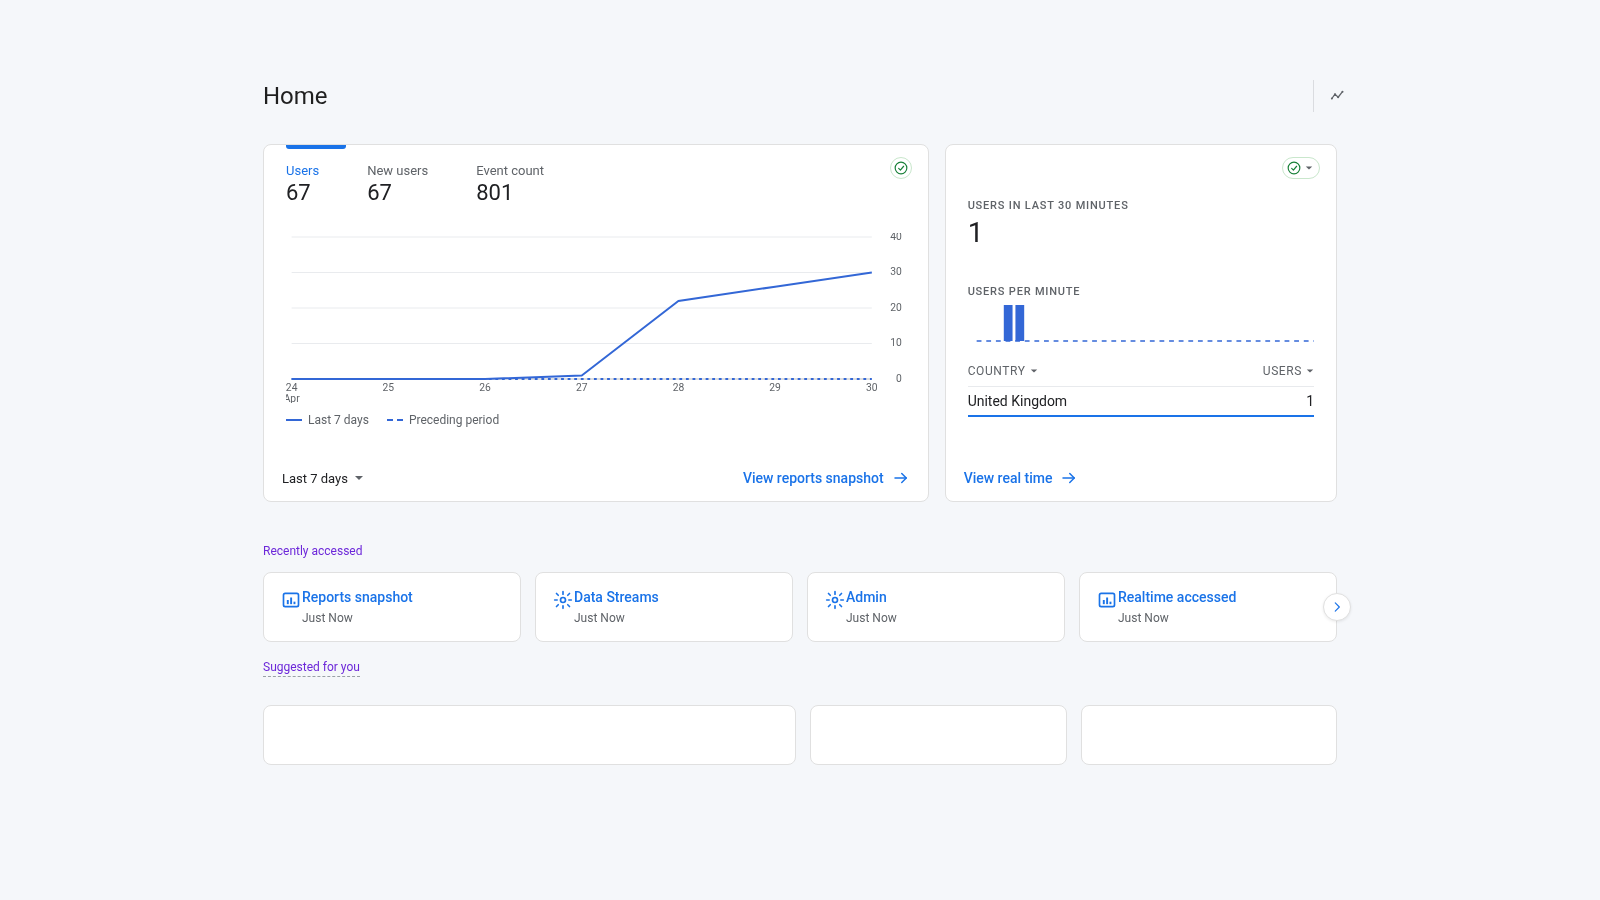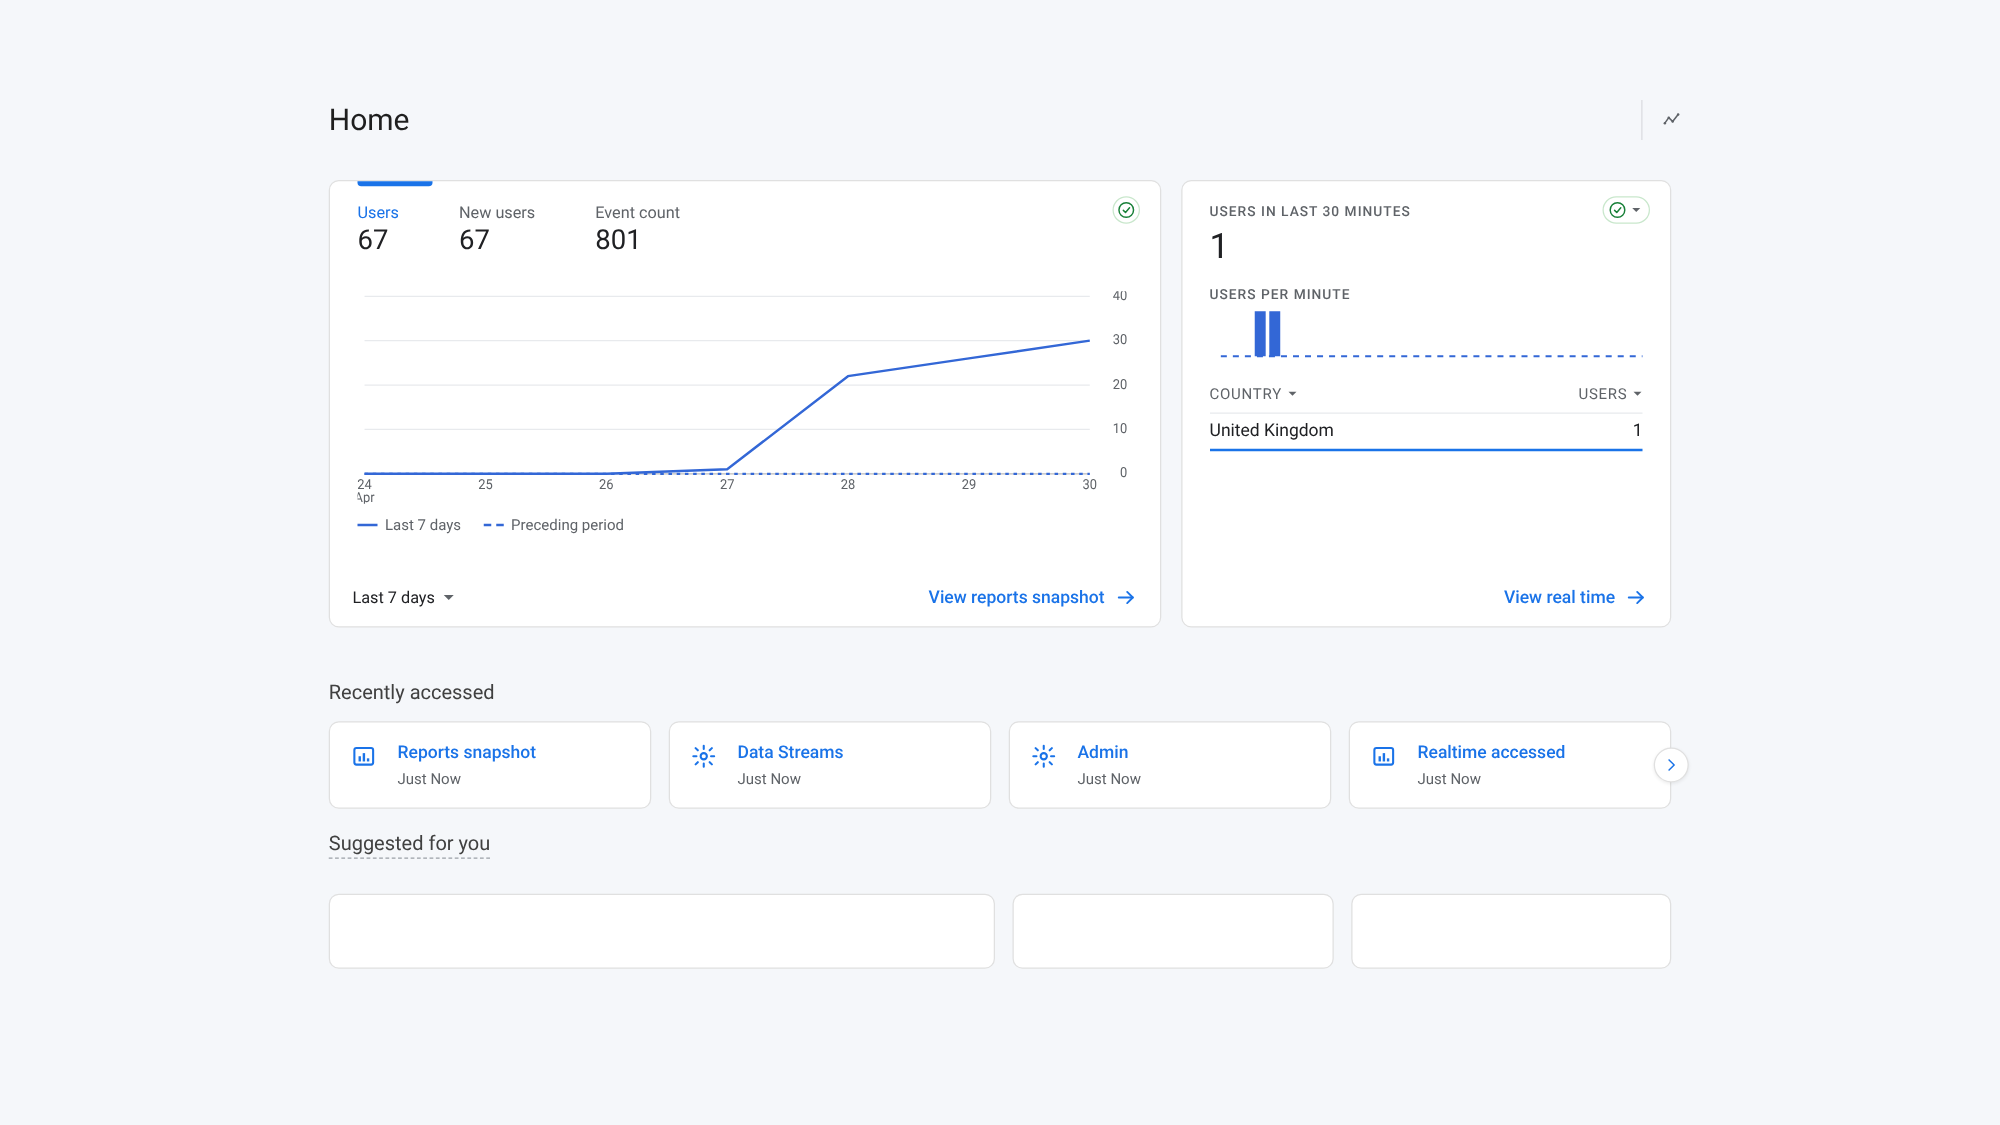--- a/index.html
+++ b/index.html
@@ -26,40 +26,40 @@
   .realtime-card { flex:1; min-width:0; }
   .card-inner { padding:18px 22px 18px 22px; }
   .metric-tabs { display:flex; gap:48px; position:relative; }
   .metric-tab { cursor:pointer; }
   .metric-tab .m-label { font-size:13px; color:var(--text-secondary); }
   .metric-tab.active .m-label { color:var(--blue); }
   .metric-tab .m-value { font-size:22px; font-weight:400; color:#202124; margin-top:2px; }
   .active-underline { position:absolute; top:-18px; left:0; width:60px; height:4px; background:var(--blue); border-radius:0 0 3px 3px; }
   .status-check { position:absolute; top:12px; right:16px; width:22px; height:22px; border:1px solid #c9e7cc; border-radius:50%; display:flex; align-items:center; justify-content:center; }
   .status-check.with-caret { width:auto; border-radius:14px; padding:0 6px 0 4px; gap:4px; }
-  .micro-label { font-size:11px; letter-spacing:0.8px; font-weight:500; color:var(--text-secondary); text-transform:uppercase; }
+  .micro-label { font-size:11px; letter-spacing:0.8px; font-weight:500; color:var(--text-secondary); text-transform:uppercase;margin-top:36px; }
   .rt-value { font-size:28px; margin-top:4px; margin-bottom:16px; }
   .dropdown-col { display:inline-flex; align-items:center; gap:4px; font-size:12px; letter-spacing:0.6px; color:var(--text-secondary); cursor:pointer; }
   .col-headers { display:flex; justify-content:space-between; padding-bottom:8px; margin-top:16px; }
   .country-row { display:flex; justify-content:space-between; font-size:14px; color:#202124; padding:6px 0; border-top:1px solid var(--grid); border-bottom:2px solid var(--blue); }
   .card-footer { position:absolute; bottom:14px; right:18px; left:18px; display:flex; justify-content:space-between; align-items:center; }
   .link-action { display:inline-flex; align-items:center; gap:8px; color:var(--blue); font-size:14px; font-weight:500; cursor:pointer; }
   .date-range { display:inline-flex; align-items:center; gap:6px; font-size:13px; color:#202124; cursor:pointer; }
   .legend { display:flex; gap:18px; font-size:12px; color:var(--text-secondary); margin-top:10px; }
   .legend-item { display:flex; align-items:center; gap:6px; }
   .legend-swatch { width:16px; height:2px; background:var(--chart-blue); }
   .legend-swatch.dashed { border-top:2px dashed var(--chart-blue); background:none; height:0; }
   .chart-wrap { position:relative; width:100%; height:170px; margin-top:28px; }
   .chart-wrap svg { width:100%; height:100%; }
   .axis-label { font-size:11px; fill:var(--text-secondary); }
   .charts-and-legend { margin-bottom:52px; }
-  .section-title { font-size:16px; font-weight:400; color:#404040; margin-top:42px; margin-bottom:14px; }
+  .section-title { font-size:12px; font-weight:400; color:#6d28d9; margin-top:42px; margin-bottom:14px; }
   .section-title.dotted { position:relative; display:inline-block; border-bottom:1px dashed #9aa0a6; padding-bottom:2px;margin-top:18px; }
   .recent-row { display:flex; gap:14px; position:relative; }
-  .recent-card { flex:1; background:var(--card-bg); border:1px solid var(--card-border); border-radius:8px; padding:16px 16px; display:flex; gap:16px; align-items:flex-start; cursor:pointer; }
+  .recent-card { flex:1; background:var(--card-bg); border:1px solid var(--card-border); border-radius:8px; padding:16px 16px; display:flex; align-items:flex-start; cursor:pointer; }
   .recent-icon { width:22px; height:22px; display:flex; align-items:center; justify-content:center; flex-shrink:0; }
   .recent-title { font-size:14px; font-weight:500; color:var(--blue); }
   .recent-sub { font-size:12px; color:var(--text-secondary); margin-top:6px; }
   .scroll-right { position:absolute; right:-14px; top:50%; transform:translateY(-50%); width:28px; height:28px; border:1px solid var(--card-border); background:#fff; border-radius:50%; display:flex; align-items:center; justify-content:center; cursor:pointer; box-shadow:0 1px 3px rgba(0,0,0,0.08); }
   .suggested-row { display:flex; gap:14px; margin-top:14px; }
   .suggested-card { width:562px; height:60px; background:var(--card-bg); border:1px solid var(--card-border); border-radius:8px; }
   .spark-wrap { margin-top:4px; }
   .spark-wrap svg { width:100%; height:42px; }
   
   .ico-stroke { fill:none; stroke:currentColor; stroke-width:2; stroke-linecap:round; stroke-linejoin:round; }
@@ -202,21 +202,21 @@
                   <path d="M1 3 L5 7 L9 3 Z" fill="#5f6368"></path>
                 </svg>
             </div>
           </div>
           <div class="country-row">
             <span>United Kingdom</span>
             <span>1</span>
           </div>
         </div>
 
-        <div class="card-footer" style="justify-content:flex-end;">
+        <div class="card-footer" style="justify-content:flex-start;">
           <div class="link-action">
             <span>View real time</span>
             <svg width="18" height="18" viewBox="0 0 24 24">
               <line x1="4" y1="12" x2="19" y2="12" class="ico-stroke" style="color:var(--blue)"></line>
               <polyline points="13,6 19,12 13,18" class="ico-stroke" style="color:var(--blue)"></polyline>
             </svg>
           </div>
         </div>
       </div>
 

